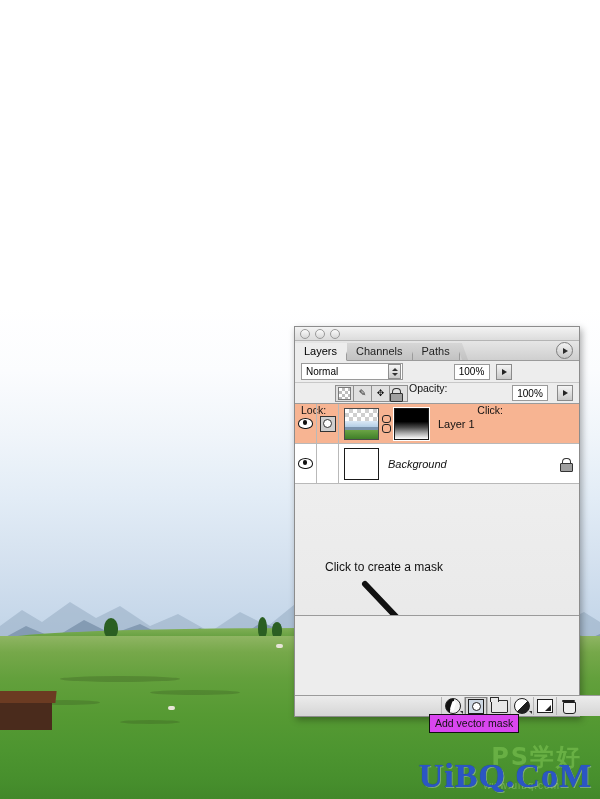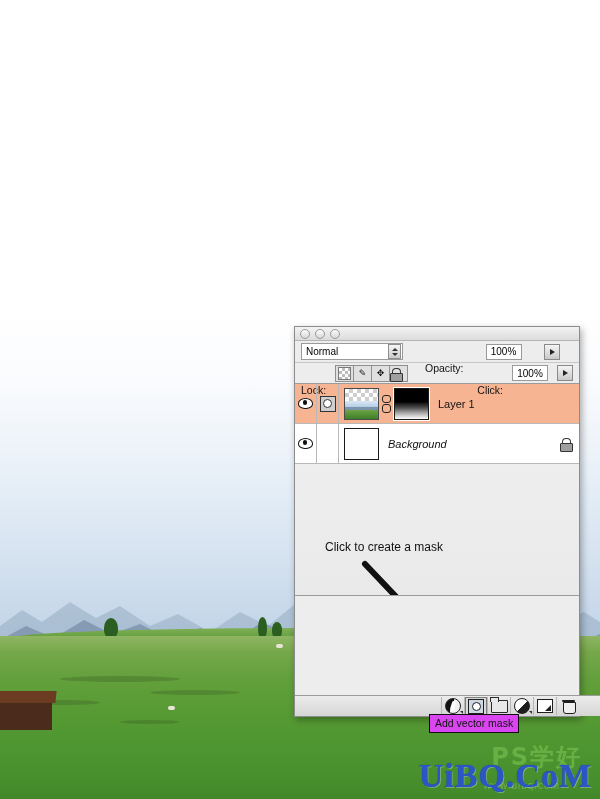--- a/index.html
+++ b/index.html
@@ -130,21 +130,21 @@
   .panel-menu i{
     display:block;width:0;height:0;
     border-left:5px solid #2b2b2b;
     border-top:3.5px solid transparent;
     border-bottom:3.5px solid transparent;
     margin-left:2px;
   }
 
   .row-blend{
     height:21px;display:flex;align-items:center;padding:0 6px;
-    background:#ededed;border-bottom:1px solid #c8c8c8;gap:22px;
+    background:#ededed;border-bottom:1px solid #c8c8c8;gap:6px;
   }
   .combo{
     width:95px;height:15px;background:#fff;border:1px solid #9a9a9a;
     display:flex;align-items:center;justify-content:space-between;
     padding:0 1px 0 4px;font-size:10px;
   }
   .stepper{
     width:11px;height:13px;
     background:linear-gradient(to bottom,#f6f6f6,#cacaca);
     border:1px solid #8f8f8f;
@@ -365,20 +365,28 @@
 </div>
 
 <div id="panel">
 
   <div class="titlebar">
     <div class="dot"></div>
     <div class="dot"></div>
     <div class="dot"></div>
   </div>
 
+  <div class="tabstrip">
+    <div class="tab active">Layers</div>
+    <div class="tab">Channels</div>
+    <div class="tab">Paths</div>
+    <div class="panel-menu">
+        <i></i>
+      </div>
+  </div>
 
   <div class="row-blend">
     <div class="combo">
       <span>Normal</span>
       <span class="stepper">
           <u></u>
           <d></d>
         </span>
     </div>
     <span class="lbl">Opacity:</span>

